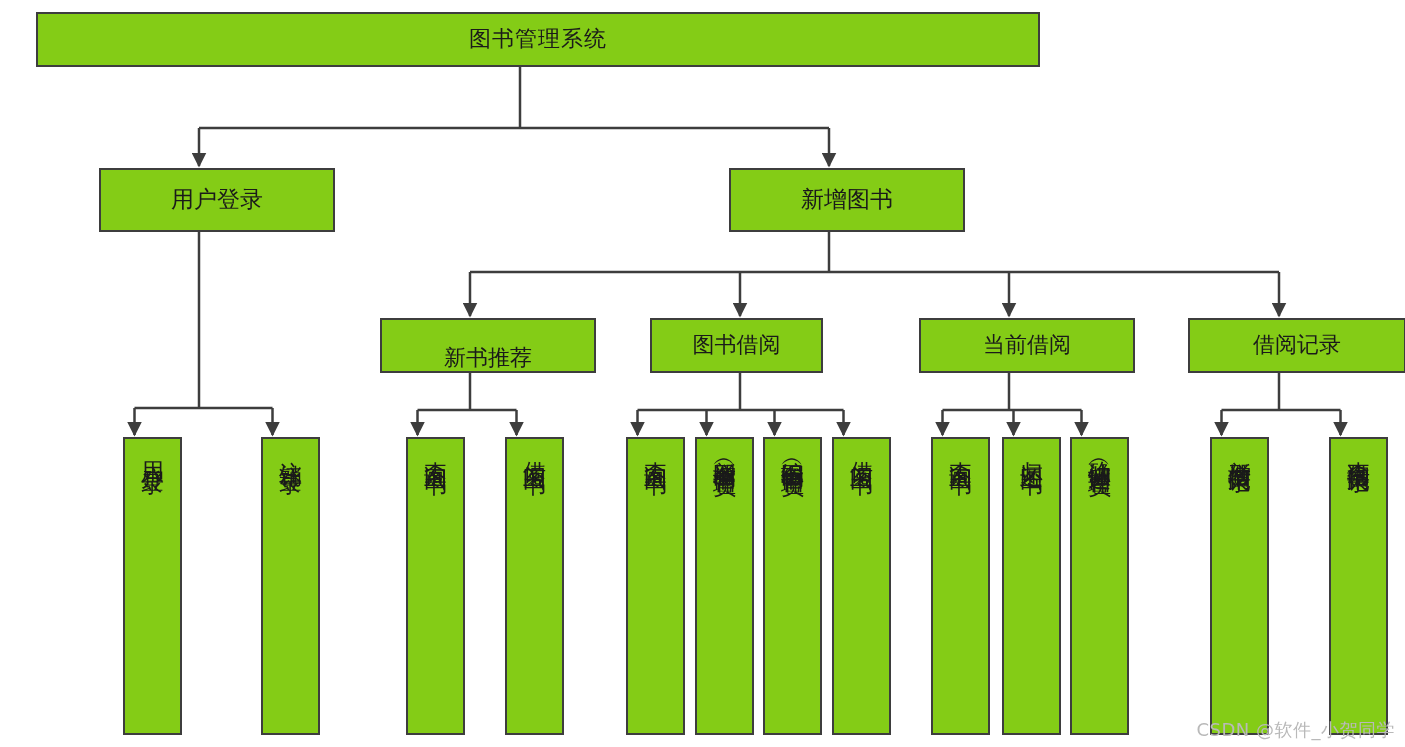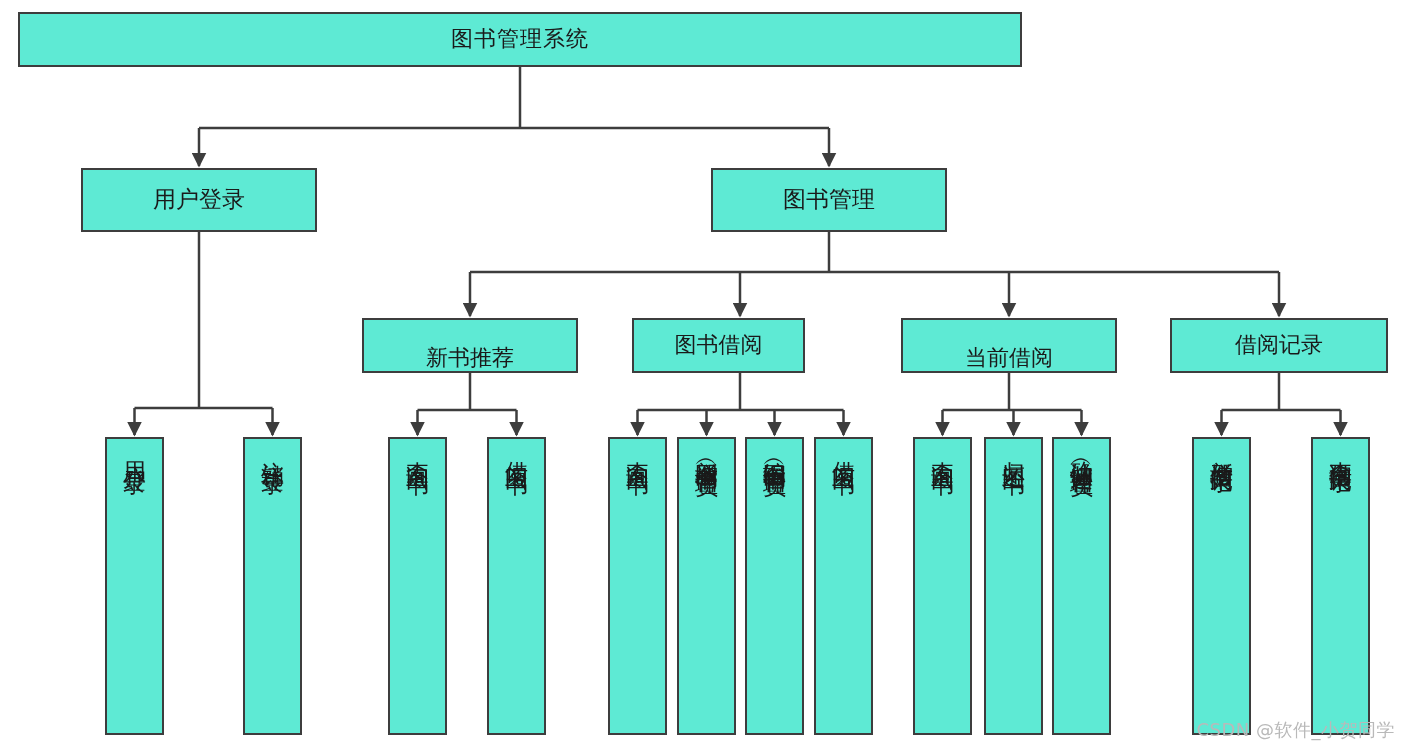--- a/index.html
+++ b/index.html
@@ -6,25 +6,26 @@
   body{
     font-family:"DejaVu Sans","Liberation Sans",sans-serif;
     width:1405px;height:747px;overflow:hidden;position:relative;
   }
   #stage{position:relative;width:1405px;height:747px;background:#ffffff;}
   svg.wires{position:absolute;left:0;top:0;width:1405px;height:747px;pointer-events:none;}
 
   .node{
     position:absolute;
     box-sizing:border-box;
-    background:#5eead4;
+    background:#84cc16;
     border:2.5px solid #3d3d3d;
     display:flex;
     align-items:center;
     justify-content:center;
+    margin-left:18px;
   }
   .node .lbl{
     color:#1a1a1a;
     line-height:1.12;
     white-space:pre;
     text-align:center;
   }
   .node.h .lbl{font-size:22px;letter-spacing:1px;}
   .node.lvl1 .lbl{font-size:23px;}
   .node.lvl2 .lbl{font-size:22px;}
@@ -104,29 +105,29 @@
   </svg>
 
   <div id="nodes">
       <div class="node h" style="left: 18px; top: 12px; width: 1004px; height: 55px;">
         <span class="lbl">图书管理系统</span>
       </div>
       <div class="node lvl1" style="left: 81px; top: 168px; width: 236px; height: 64px;">
         <span class="lbl">用户登录</span>
       </div>
       <div class="node lvl1" style="left: 711px; top: 168px; width: 236px; height: 64px;">
-        <span class="lbl">图书管理</span>
+        <span class="lbl">新增图书</span>
       </div>
       <div class="node lvl2" style="left: 362px; top: 318px; width: 216px; height: 55px; align-items: flex-end;">
         <span class="lbl">新书推荐</span>
       </div>
       <div class="node lvl2" style="left: 632px; top: 318px; width: 173px; height: 55px;">
         <span class="lbl">图书借阅</span>
       </div>
-      <div class="node lvl2" style="left: 901px; top: 318px; width: 216px; height: 55px; align-items: flex-end;">
+      <div class="node lvl2" style="left: 901px; top: 318px; width: 216px; height: 55px;">
         <span class="lbl">当前借阅</span>
       </div>
       <div class="node lvl2" style="left: 1170px; top: 318px; width: 218px; height: 55px;">
         <span class="lbl">借阅记录</span>
       </div>
       <div class="node lvl3 leaf" style="left: 105px; top: 437px; width: 59px; height: 298px;">
         <span class="lbl">用户登录</span>
       </div>
       <div class="node lvl3 leaf" style="left: 243px; top: 437px; width: 59px; height: 298px;">
         <span class="lbl">注销登录</span>

